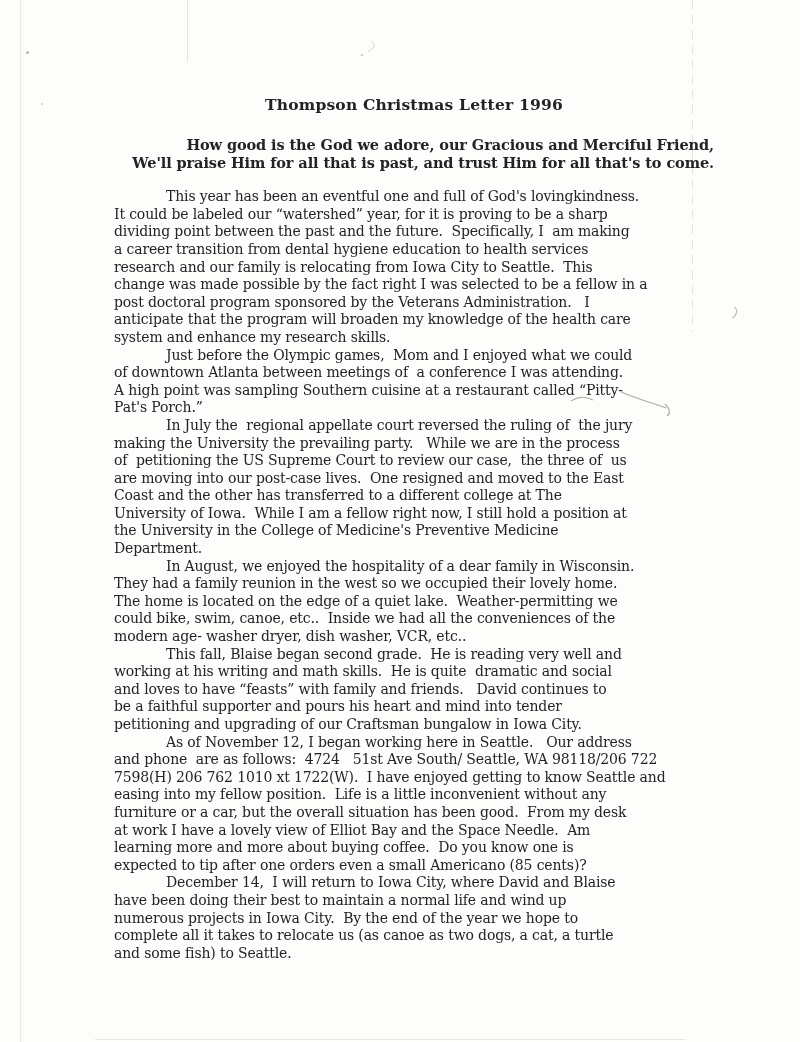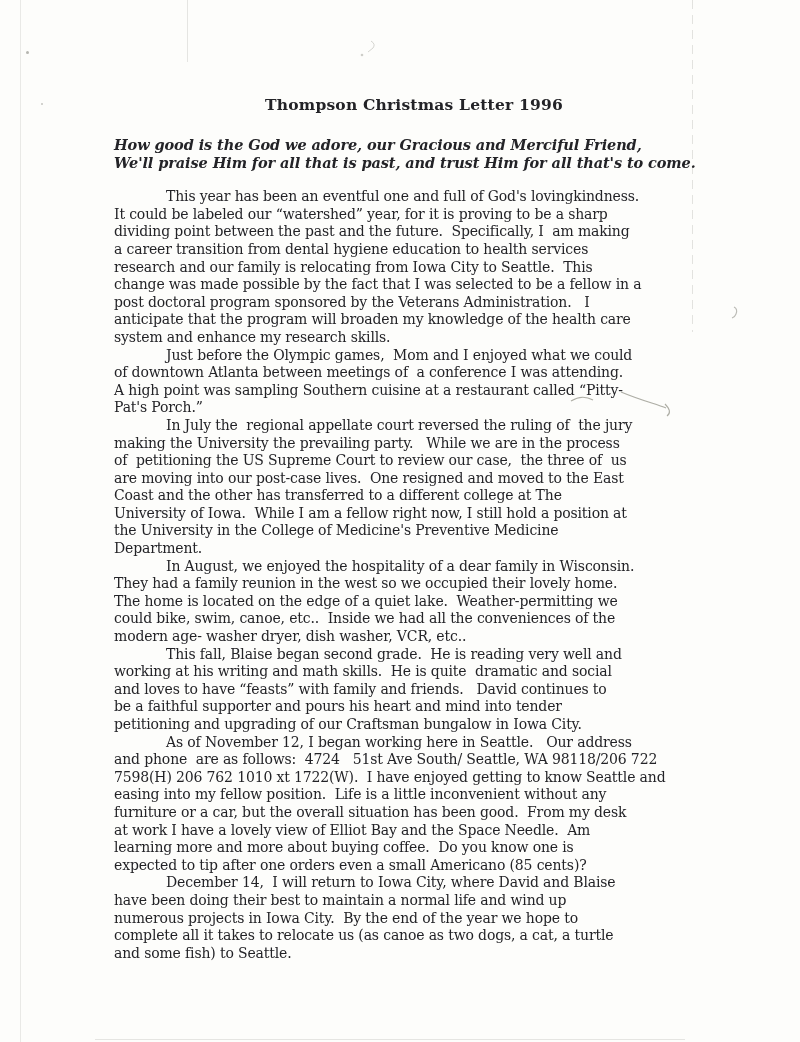--- a/index.html
+++ b/index.html
@@ -26,22 +26,21 @@
   }
   .title {
     font-size: 15.5px;
     font-weight: 700;
     text-align: center;
     line-height: 18px;
     letter-spacing: 0.2px;
   }
   .epigraph {
     margin-top: 22px;
-    text-align: left;
-    font-style: italic;
+    text-align: right;
     font-weight: 700;
     font-size: 14.5px;
     line-height: 17.6px;
     letter-spacing: -0.1px;
   }
   .body-block {
     margin-top: 17px;
     font-weight: 400;
     font-size: 14px;
     line-height: 17.6px;
@@ -95,21 +94,21 @@
     <div class="line">How good is the God we adore, our Gracious and Merciful Friend,</div>
     <div class="line">We'll praise Him for all that is past, and trust Him for all that's to come.</div>
   </div>
   <div class="body-block">
       <div>
         <div class="line first">This year has been an eventful one and full of God's lovingkindness.</div>
         <div class="line">It could be labeled our “watershed” year, for it is proving to be a sharp</div>
         <div class="line">dividing point between the past and the future.  Specifically, I  am making</div>
         <div class="line">a career transition from dental hygiene education to health services</div>
         <div class="line">research and our family is relocating from Iowa City to Seattle.  This</div>
-        <div class="line">change was made possible by the fact that I was selected to be a fellow in a</div>
+        <div class="line">change was made possible by the fact right I was selected to be a fellow in a</div>
         <div class="line">post doctoral program sponsored by the Veterans Administration.   I</div>
         <div class="line">anticipate that the program will broaden my knowledge of the health care</div>
         <div class="line">system and enhance my research skills.</div>
       </div>
       <div>
         <div class="line first">Just before the Olympic games,  Mom and I enjoyed what we could</div>
         <div class="line">of downtown Atlanta between meetings of  a conference I was attending.</div>
         <div class="line">A high point was sampling Southern cuisine at a restaurant called “Pitty-</div>
         <div class="line">Pat's Porch.”</div>
       </div>

